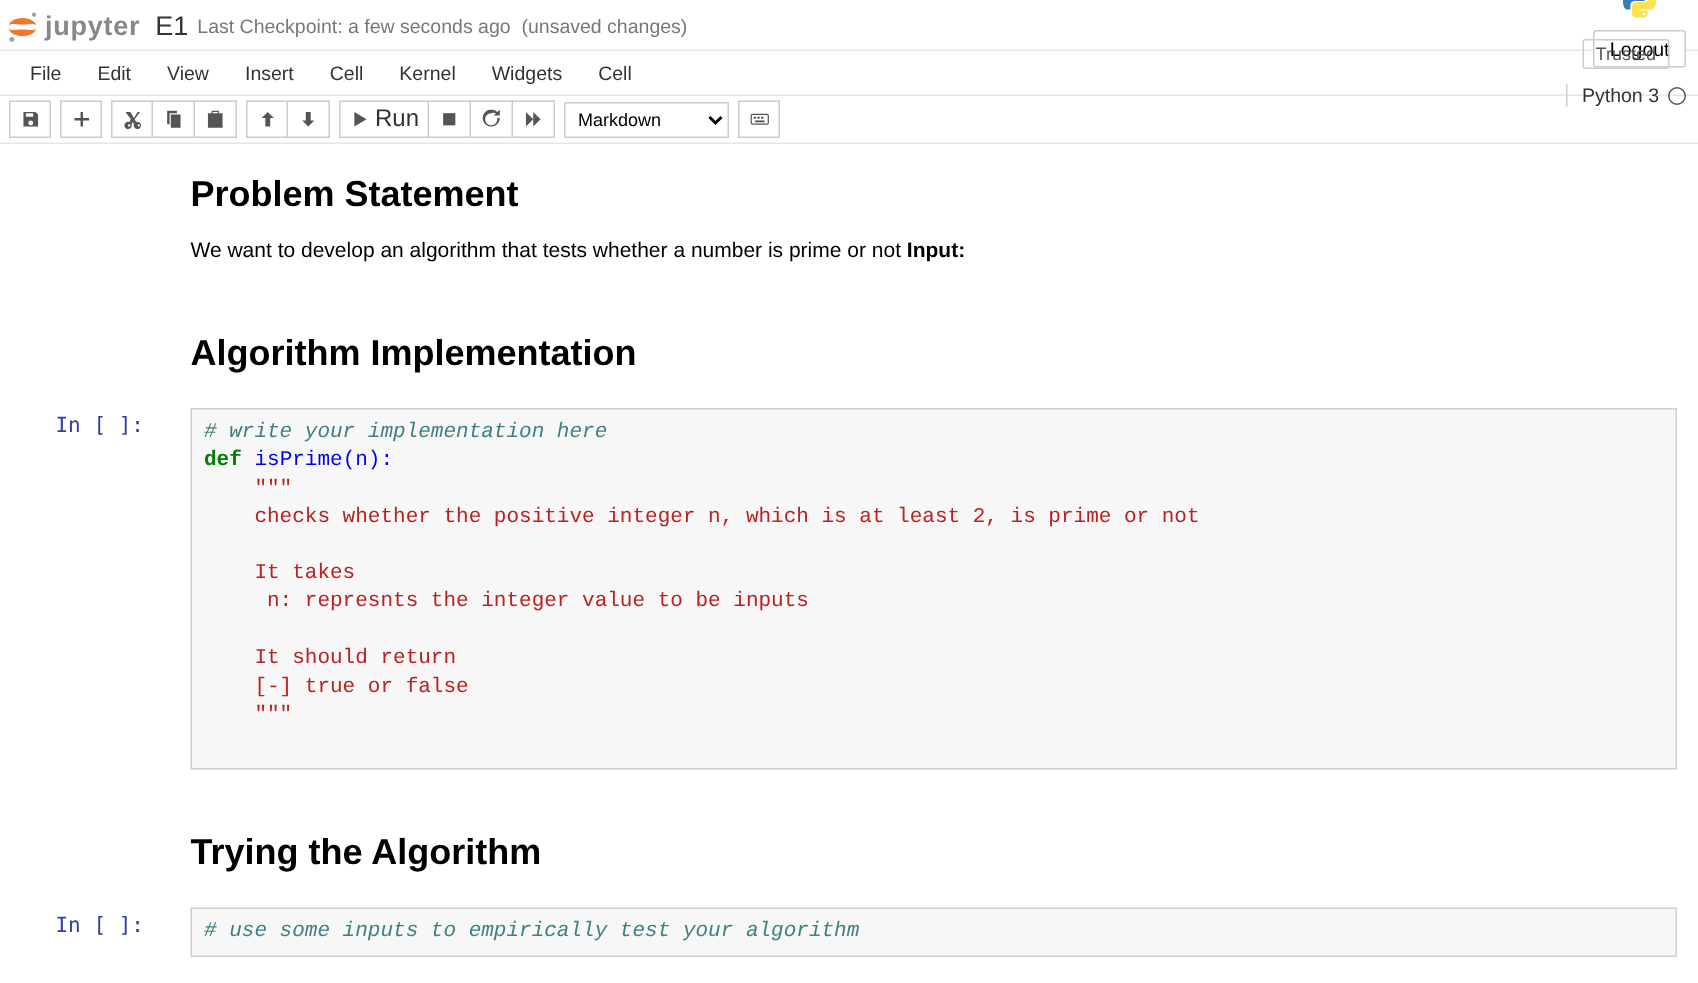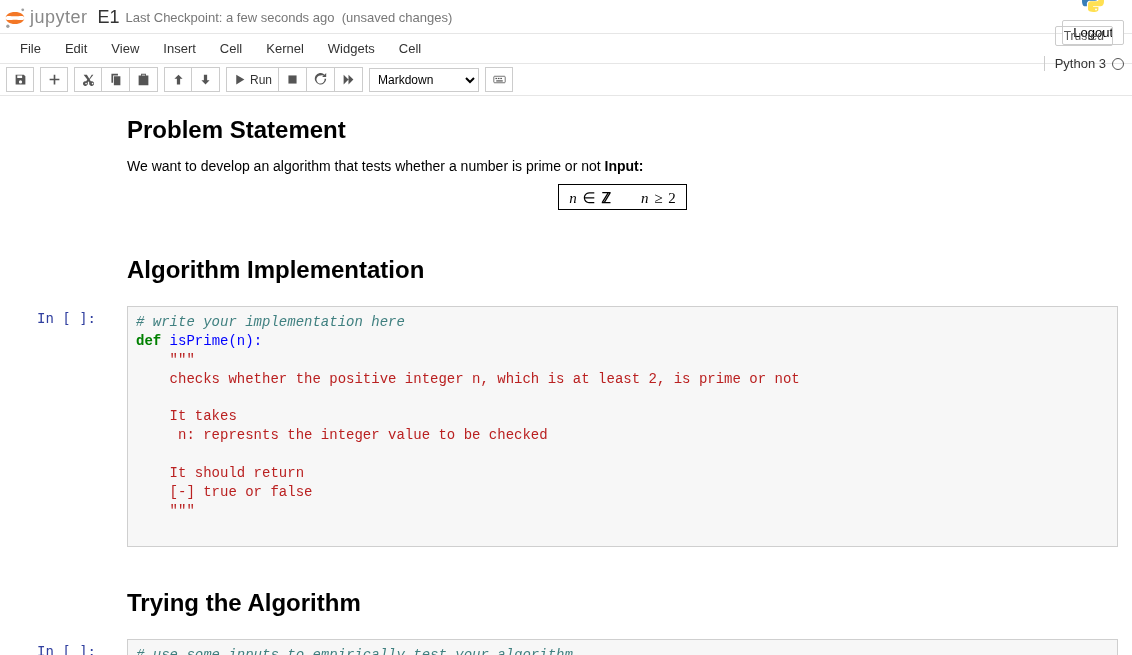--- a/index.html
+++ b/index.html
@@ -17,21 +17,21 @@
     align-items: center;
     padding: 4px 8px 2px 4px;
     border-bottom: 1px solid #e6e6e6;
     height: 34px;
   }
   .logo {
     display: flex;
     align-items: flex-start;
     color: #888;
     font-size: 18px;
-    font-weight: 400;
+    font-weight: 700;
     letter-spacing: 0.5px;
     margin-right: 10px;
   }
   .logo-mark {
     width: 22px; height: 22px;
     margin-right: 4px;
   }
   .nb-name {
     font-size: 18px;
     font-weight: 400;
@@ -116,21 +116,21 @@
     margin-right: 6px;
   }
   .tb-btn {
     border: 1px solid #ccc;
     background: #fff;
     min-width: 28px;
     height: 25px;
     display: flex;
     align-items: center;
     justify-content: center;
-    font-size: 12px;
+    font-size: 16px;
     cursor: pointer;
     padding: 0 6px;
     color: #555;
   }
   .tb-btn + .tb-btn { border-left: none; }
   .tb-btn svg { width: 13px; height: 13px; fill: #555; }
   .run-btn { gap: 4px; color: #333; }
   .celltype {
     border: 1px solid #ccc;
     height: 24px;
@@ -333,51 +333,40 @@
 
 <div id="notebook">
 
   <div class="cell">
     <div class="prompt empty">In [ ]:</div>
     <div class="inner rendered">
       <h2>Problem Statement</h2>
       <p>
         <span>We want to develop an algorithm that tests whether a number is prime or not </span><b>Input:</b>
       </p>
-      <div class="mathcenter">
-        <span class="mathbox">
-          <span class="nm">n</span>
-          <span class="op">∈</span>
-          <span class="set">ℤ</span>
-          &nbsp;&nbsp;&nbsp;&nbsp;&nbsp;&nbsp;
-          <span class="nm">n</span>
-          <span class="op">≥</span>
-          <span style="font-style:normal">2</span>
-        </span>
-      </div>
     </div>
   </div>
 
   <div class="cell" style="margin-top:28px;">
     <div class="prompt empty">In [ ]:</div>
     <div class="inner rendered">
       <h2>Algorithm Implementation</h2>
     </div>
   </div>
 
   <div class="cell">
     <div class="prompt">In [ ]:</div>
     <div class="inner">
       <div class="code-input space-below"><span class="c-comment"># write your implementation here</span>
 <span class="c-kw">def</span><span class="c-def"> isPrime(n):</span>
 <span class="c-str">    """</span>
 <span class="c-str">    checks whether the positive integer n, which is at least 2, is prime or not</span>
 <span class="c-str"></span>
 <span class="c-str">    It takes</span>
-<span class="c-str">     n: represnts the integer value to be checked</span>
+<span class="c-str">     n: represnts the integer value to be inputs</span>
 <span class="c-str"></span>
 <span class="c-str">    It should return</span>
 <span class="c-str">    [-] true or false</span>
 <span class="c-str">    """</span>
 <span>    </span></div>
     </div>
   </div>
 
   <div class="cell">
     <div class="prompt empty">In [ ]:</div>

